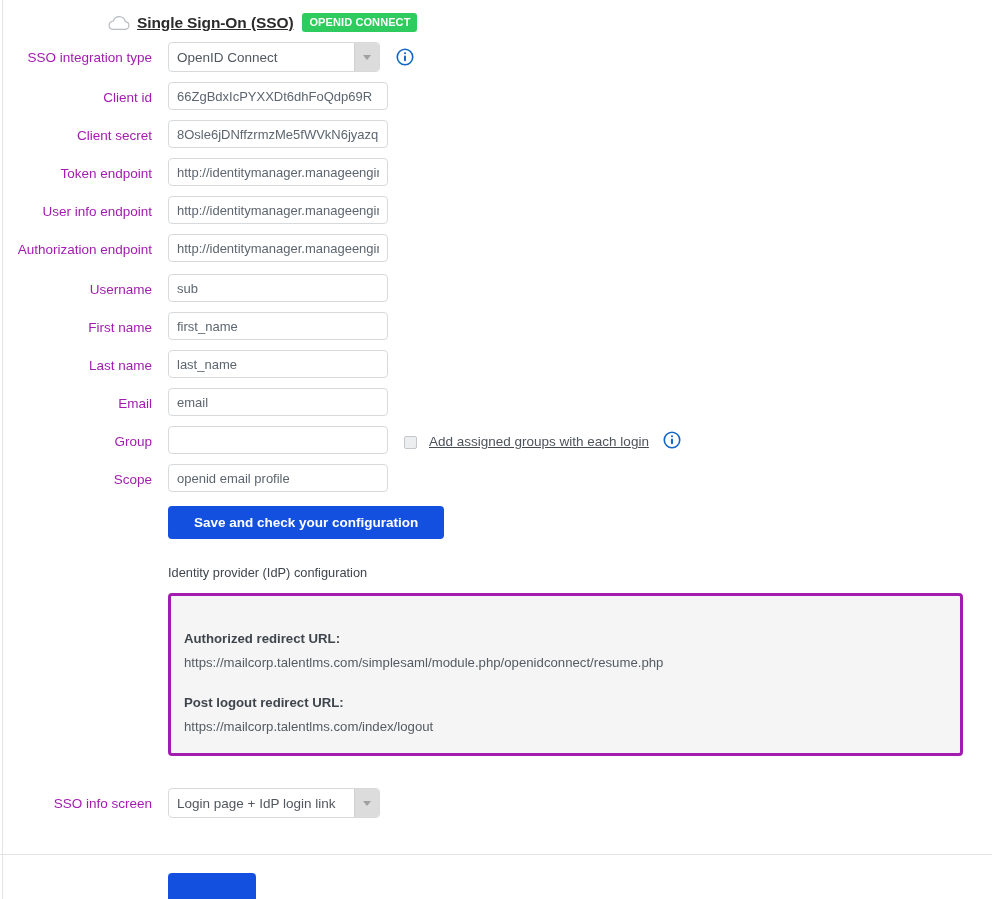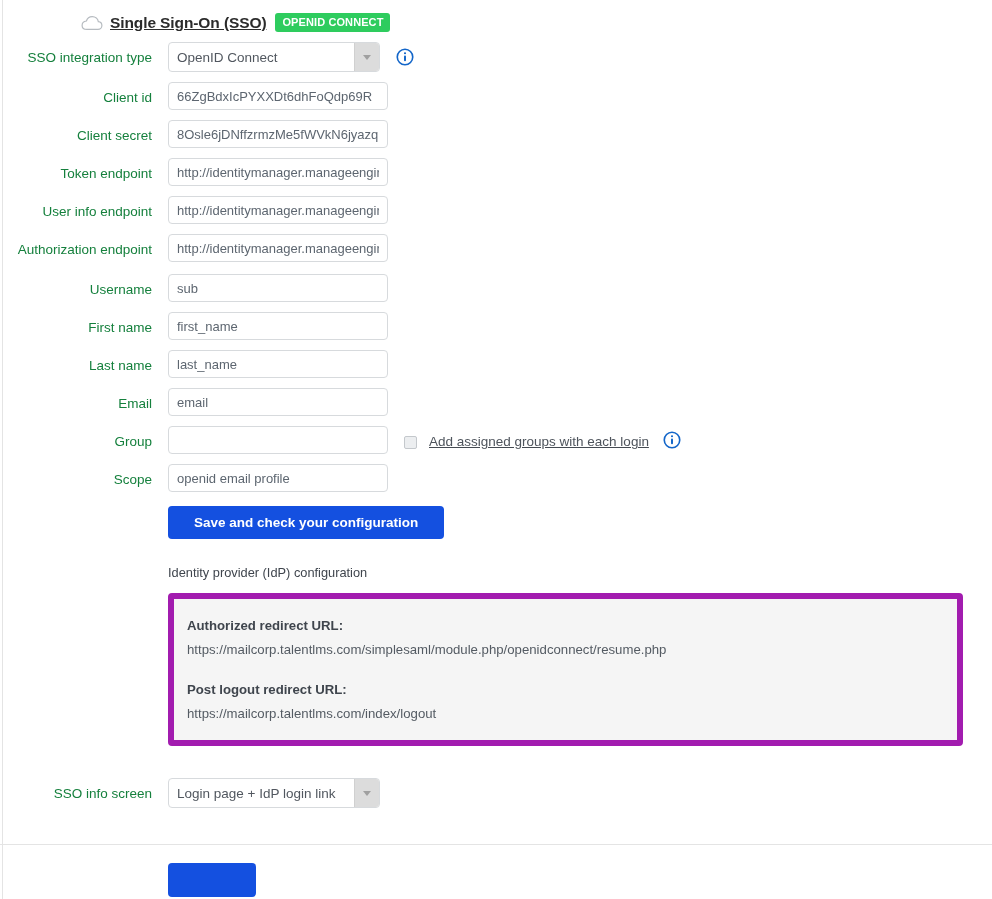--- a/index.html
+++ b/index.html
@@ -23,21 +23,21 @@
     width: 1px;
     height: 899px;
     background: #e4e4e4;
   }
 
   
   .sso-header {
     display: flex;
     align-items: center;
     gap: 7px;
-    padding-left: 81px;
+    padding-left: 108px;
     padding-top: 11px;
     height: 34px;
   }
   .cloud-icon { width: 22px; height: 16px; display: block; }
   .sso-title {
     font-size: 15.5px;
     font-weight: bold;
     color: #2b2b2b;
     text-decoration: underline;
     letter-spacing: -0.1px;
@@ -58,21 +58,21 @@
   
   .form-row {
     display: flex;
     align-items: flex-start;
     margin-bottom: 10px;
   }
   .form-label {
     width: 152px;
     text-align: right;
     font-size: 13.5px;
-    color: #15803d;
+    color: #a21caf;
     padding-right: 0;
     padding-top: 7px;
     line-height: 18px;
   }
   .field-area {
     margin-left: 16px;
     display: flex;
     align-items: center;
   }
 
@@ -182,23 +182,23 @@
     font-size: 12.8px;
     font-weight: normal;
     color: #3f454d;
   }
 
   .idp-box {
     margin-left: 168px;
     margin-top: 13px;
     width: 795px;
     background: #f5f5f5;
-    border: 6px solid #a21caf;
-    border-radius: 4px;
-    padding: 19px 13px 19px 13px;
+    border: 3px solid #a21caf;
+    border-radius: 4px;
+    padding: 35px 13px 19px 13px;
   }
   .idp-label {
     font-size: 13.2px;
     font-weight: bold;
     color: #3f454d;
     margin-bottom: 9px;
   }
   .idp-url {
     font-size: 13.2px;
     color: #545b63;

